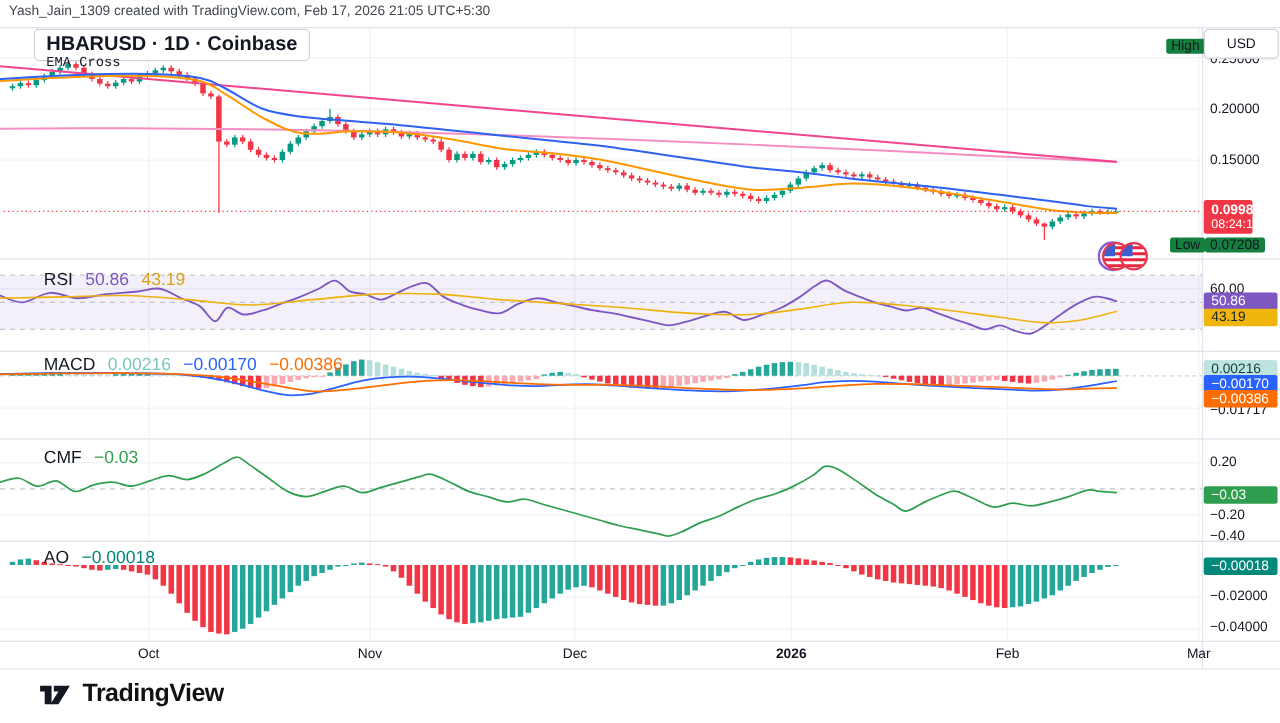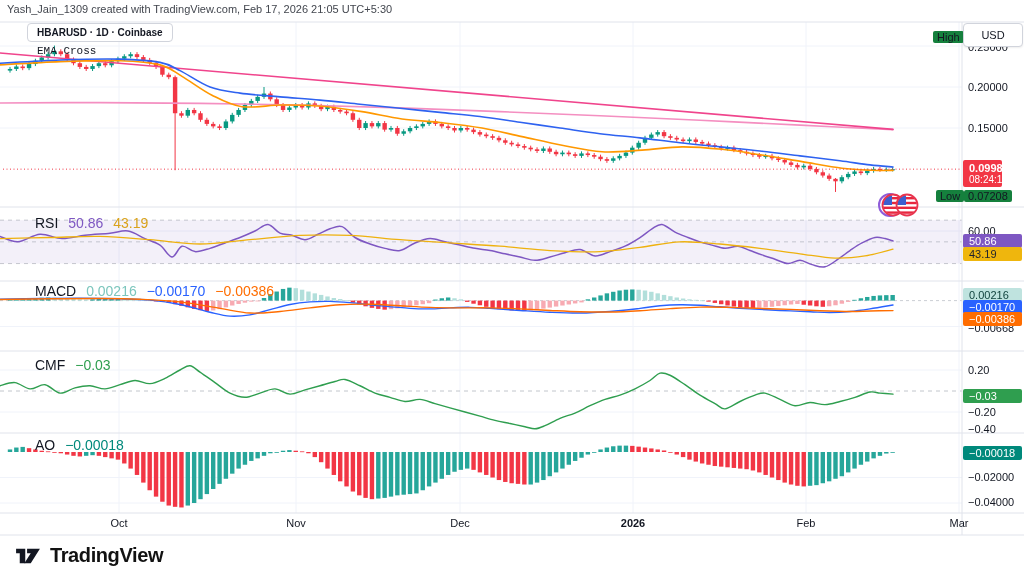--- a/index.html
+++ b/index.html
@@ -1,38 +1,38 @@
 <!DOCTYPE html>
 <html><head>
 <meta charset="utf-8">
 <style>
   html,body{margin:0;padding:0;background:#fff;width:1024px;height:578px;overflow:hidden;
     font-family:"Liberation Sans",sans-serif;-webkit-font-smoothing:antialiased;}
   .stage{position:relative;width:1024px;height:578px;background:#fff;}
   #plot{position:absolute;left:0;top:0;z-index:1;}
   #attribution{position:absolute;left:7px;top:3px;font-size:11px;color:#42464e;z-index:2;}
   .legend-box{position:absolute;left:27px;top:23px;padding:3px 9px;border:1px solid #d1d4dc;border-radius:4px;
-    font-size:10px;font-weight:600;color:#131722;background:rgba(255,255,255,.85);z-index:3;}
+    font-size:16px;font-weight:600;color:#131722;background:rgba(255,255,255,.85);z-index:3;}
   .legend-ema{position:absolute;left:37px;top:45px;font-size:11px;color:#131722;z-index:3;font-family:Liberation Mono, monospace;}
   .p-label{position:absolute;font-size:14px;color:#131722;z-index:3;white-space:nowrap;}
   .p-label span{margin-right:6px;}
   .ax-tick{position:absolute;left:968px;font-size:11px;color:#131722;z-index:2;white-space:nowrap;text-align:center;}
   .ax-badge{position:absolute;left:963px;width:59px;box-sizing:border-box;font-size:11px;line-height:12px;
     padding:1px 0 1px 6px;border-radius:2px;color:#fff;z-index:4;white-space:nowrap;}
   .chip{position:absolute;font-size:11px;color:#131722;background:#15803d;padding:0 4px;border-radius:2px;z-index:2;}
   .usd-btn{position:absolute;left:963px;top:23px;width:58px;height:22px;background:#fff;border:1px solid #d1d4dc;
     border-radius:4px;font-size:11px;color:#131722;display:flex;align-items:center;justify-content:center;
     z-index:5;box-shadow:0 1px 2px rgba(0,0,0,.07);cursor:pointer;}
   .price-badge{position:absolute;left:963px;width:39px;box-sizing:border-box;background:#f23645;color:#fff;
     border-radius:2px;z-index:4;padding:2px 0 2px 6px;}
   .price-badge .pv{font-size:11px;line-height:12px;font-weight:700;}
   .price-badge .cd{font-size:10px;line-height:11px;}
   .t-lbl{position:absolute;top:517px;font-size:11px;color:#131722;transform:translateX(-50%);z-index:2;}
   .t-lbl.year{font-weight:700;}
-  .brand{position:absolute;left:14px;top:544px;display:flex;align-items:center;gap:8px;z-index:2;text-align:right;}
+  .brand{position:absolute;left:30px;top:544px;display:flex;align-items:center;gap:8px;z-index:2;text-align:right;}
   .brand-text{font-size:20px;font-weight:800;color:#121212;letter-spacing:-.4px;}
   .flags{position:absolute;left:878px;top:191px;z-index:2;}
 </style>
 </head>
 <body>
 
 <div class="stage">
 
   <div id="attribution">Yash_Jain_1309 created with TradingView.com, Feb 17, 2026 21:05 UTC+5:30</div>
 
@@ -675,21 +675,21 @@
   <div class="chip" style="left:936px;top:190px">Low</div>
   <div class="chip" style="left:964px;top:190px">0.07208</div>
 
   <div class="ax-tick" style="top:225px">60.00</div>
   <div class="ax-badge" style="top:234px;background:#7e57c2">50.86</div>
   <div class="ax-badge" style="top:247px;background:#efb60d;color:#1e222d">43.19</div>
 
   <div class="ax-badge" style="top:288px;background:#bfe3df;color:#0c3f3a">0.00216</div>
   <div class="ax-badge" style="top:300px;background:#2962ff">−0.00170</div>
   <div class="ax-badge" style="top:312px;background:#ff6d00">−0.00386</div>
-  <div class="ax-tick" style="top:322px">−0.00668</div>
+  <div class="ax-tick" style="top:322px">−0.01717</div>
 
   <div class="ax-tick" style="top:364px">0.20</div>
   <div class="ax-badge" style="top:389px;background:#2f9e4f">−0.03</div>
   <div class="ax-tick" style="top:406px">−0.20</div>
   <div class="ax-tick" style="top:423px">−0.40</div>
 
   <div class="ax-badge" style="top:446px;background:#00897b">−0.00018</div>
   <div class="ax-tick" style="top:471px">−0.02000</div>
   <div class="ax-tick" style="top:496px">−0.04000</div>
 

